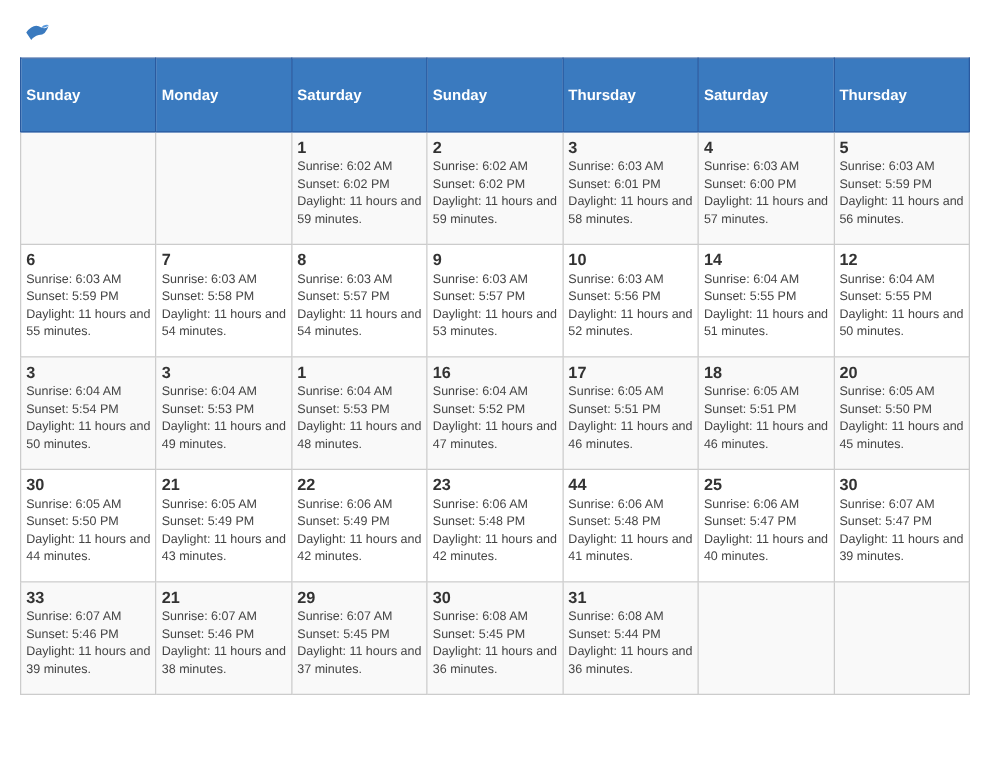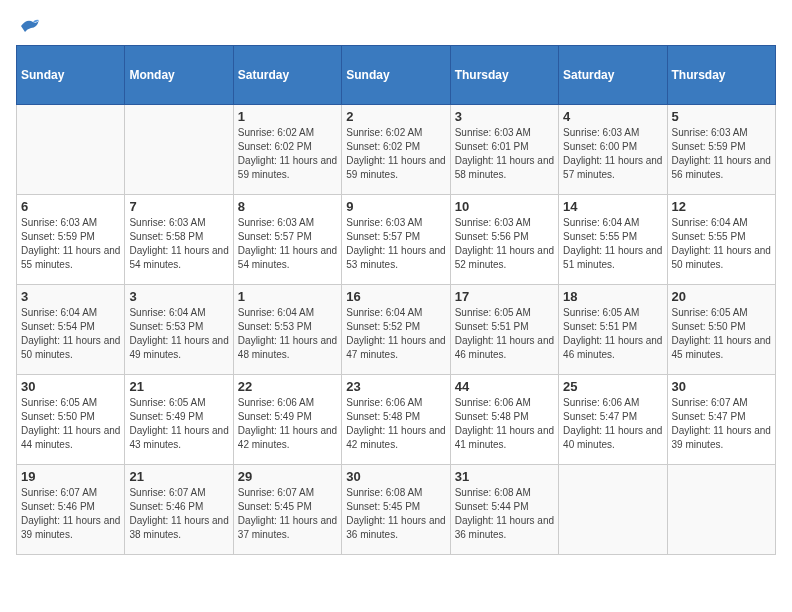--- a/index.html
+++ b/index.html
@@ -290,21 +290,21 @@
         </td>
         <td>
           <span class="day-number">30</span>
           <div class="day-detail" style="white-space: pre-line;">Sunrise: 6:07 AM
 Sunset: 5:47 PM
 Daylight: 11 hours and 39 minutes.</div>
         </td>
       </tr>
       <tr>
         <td>
-          <span class="day-number">19</span>
+          <span class="day-number">33</span>
           <div class="day-detail" style="white-space: pre-line;">Sunrise: 6:07 AM
 Sunset: 5:46 PM
 Daylight: 11 hours and 39 minutes.</div>
         </td>
         <td>
           <span class="day-number">21</span>
           <div class="day-detail" style="white-space: pre-line;">Sunrise: 6:07 AM
 Sunset: 5:46 PM
 Daylight: 11 hours and 38 minutes.</div>
         </td>

